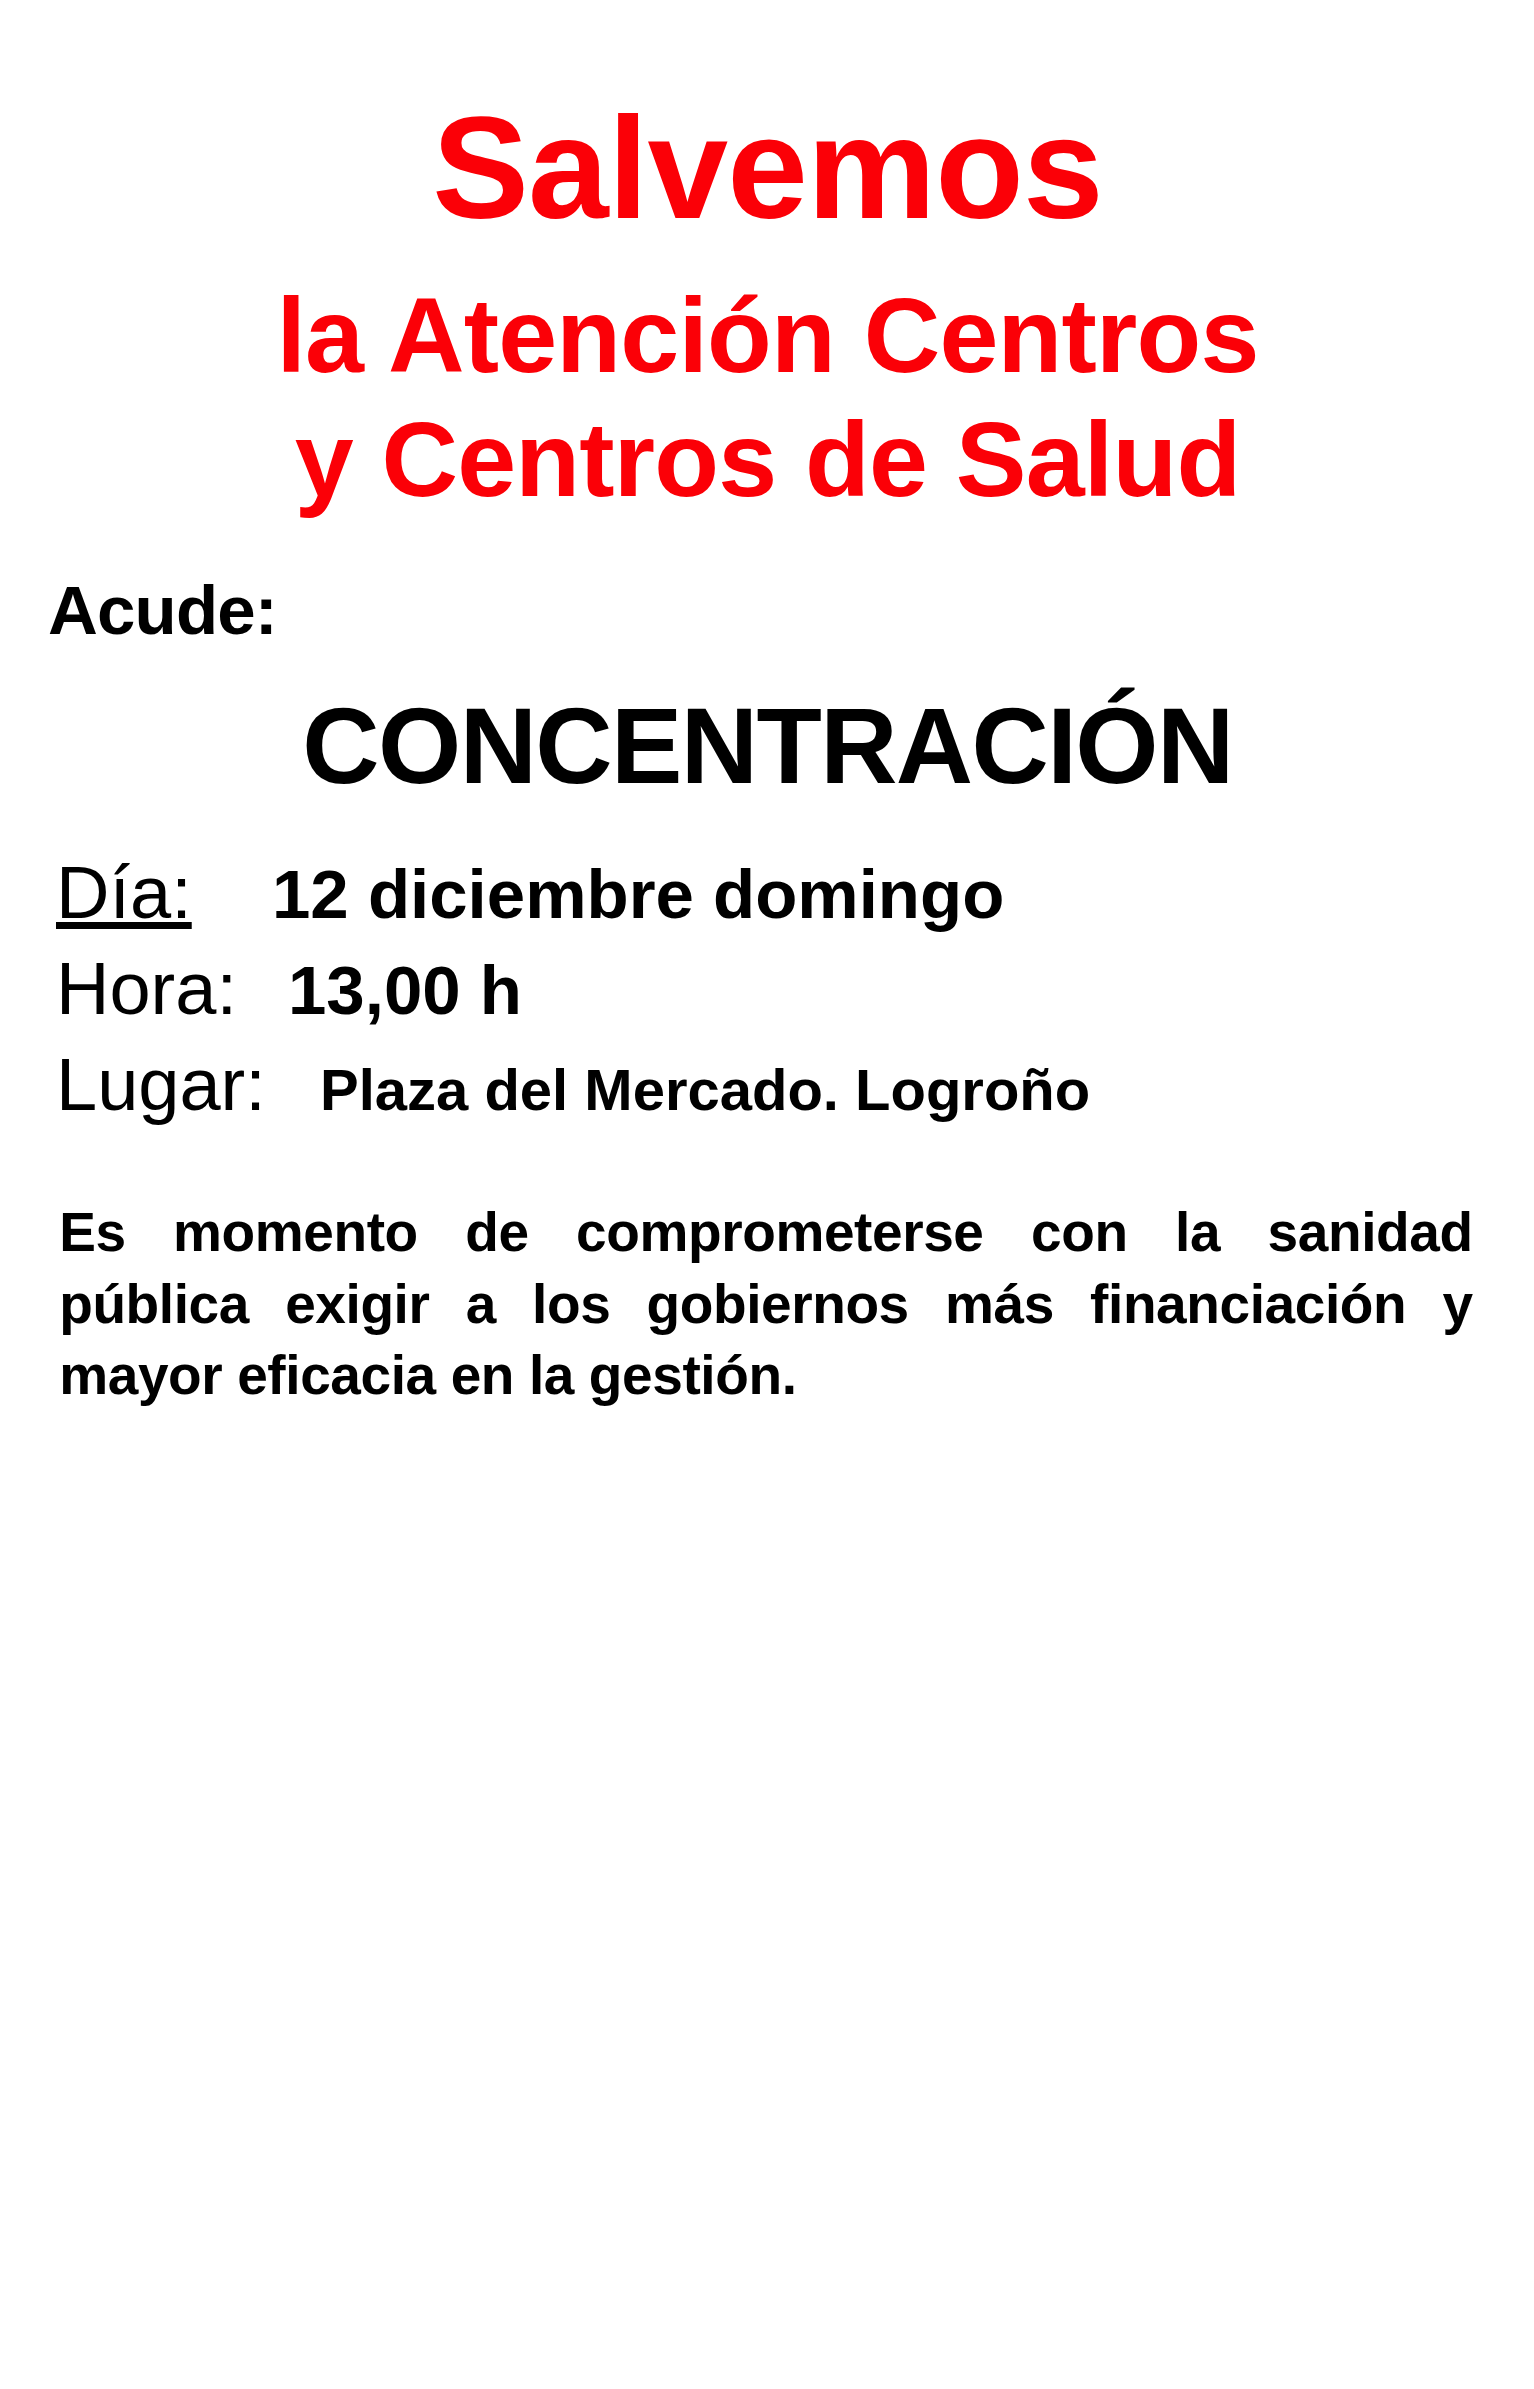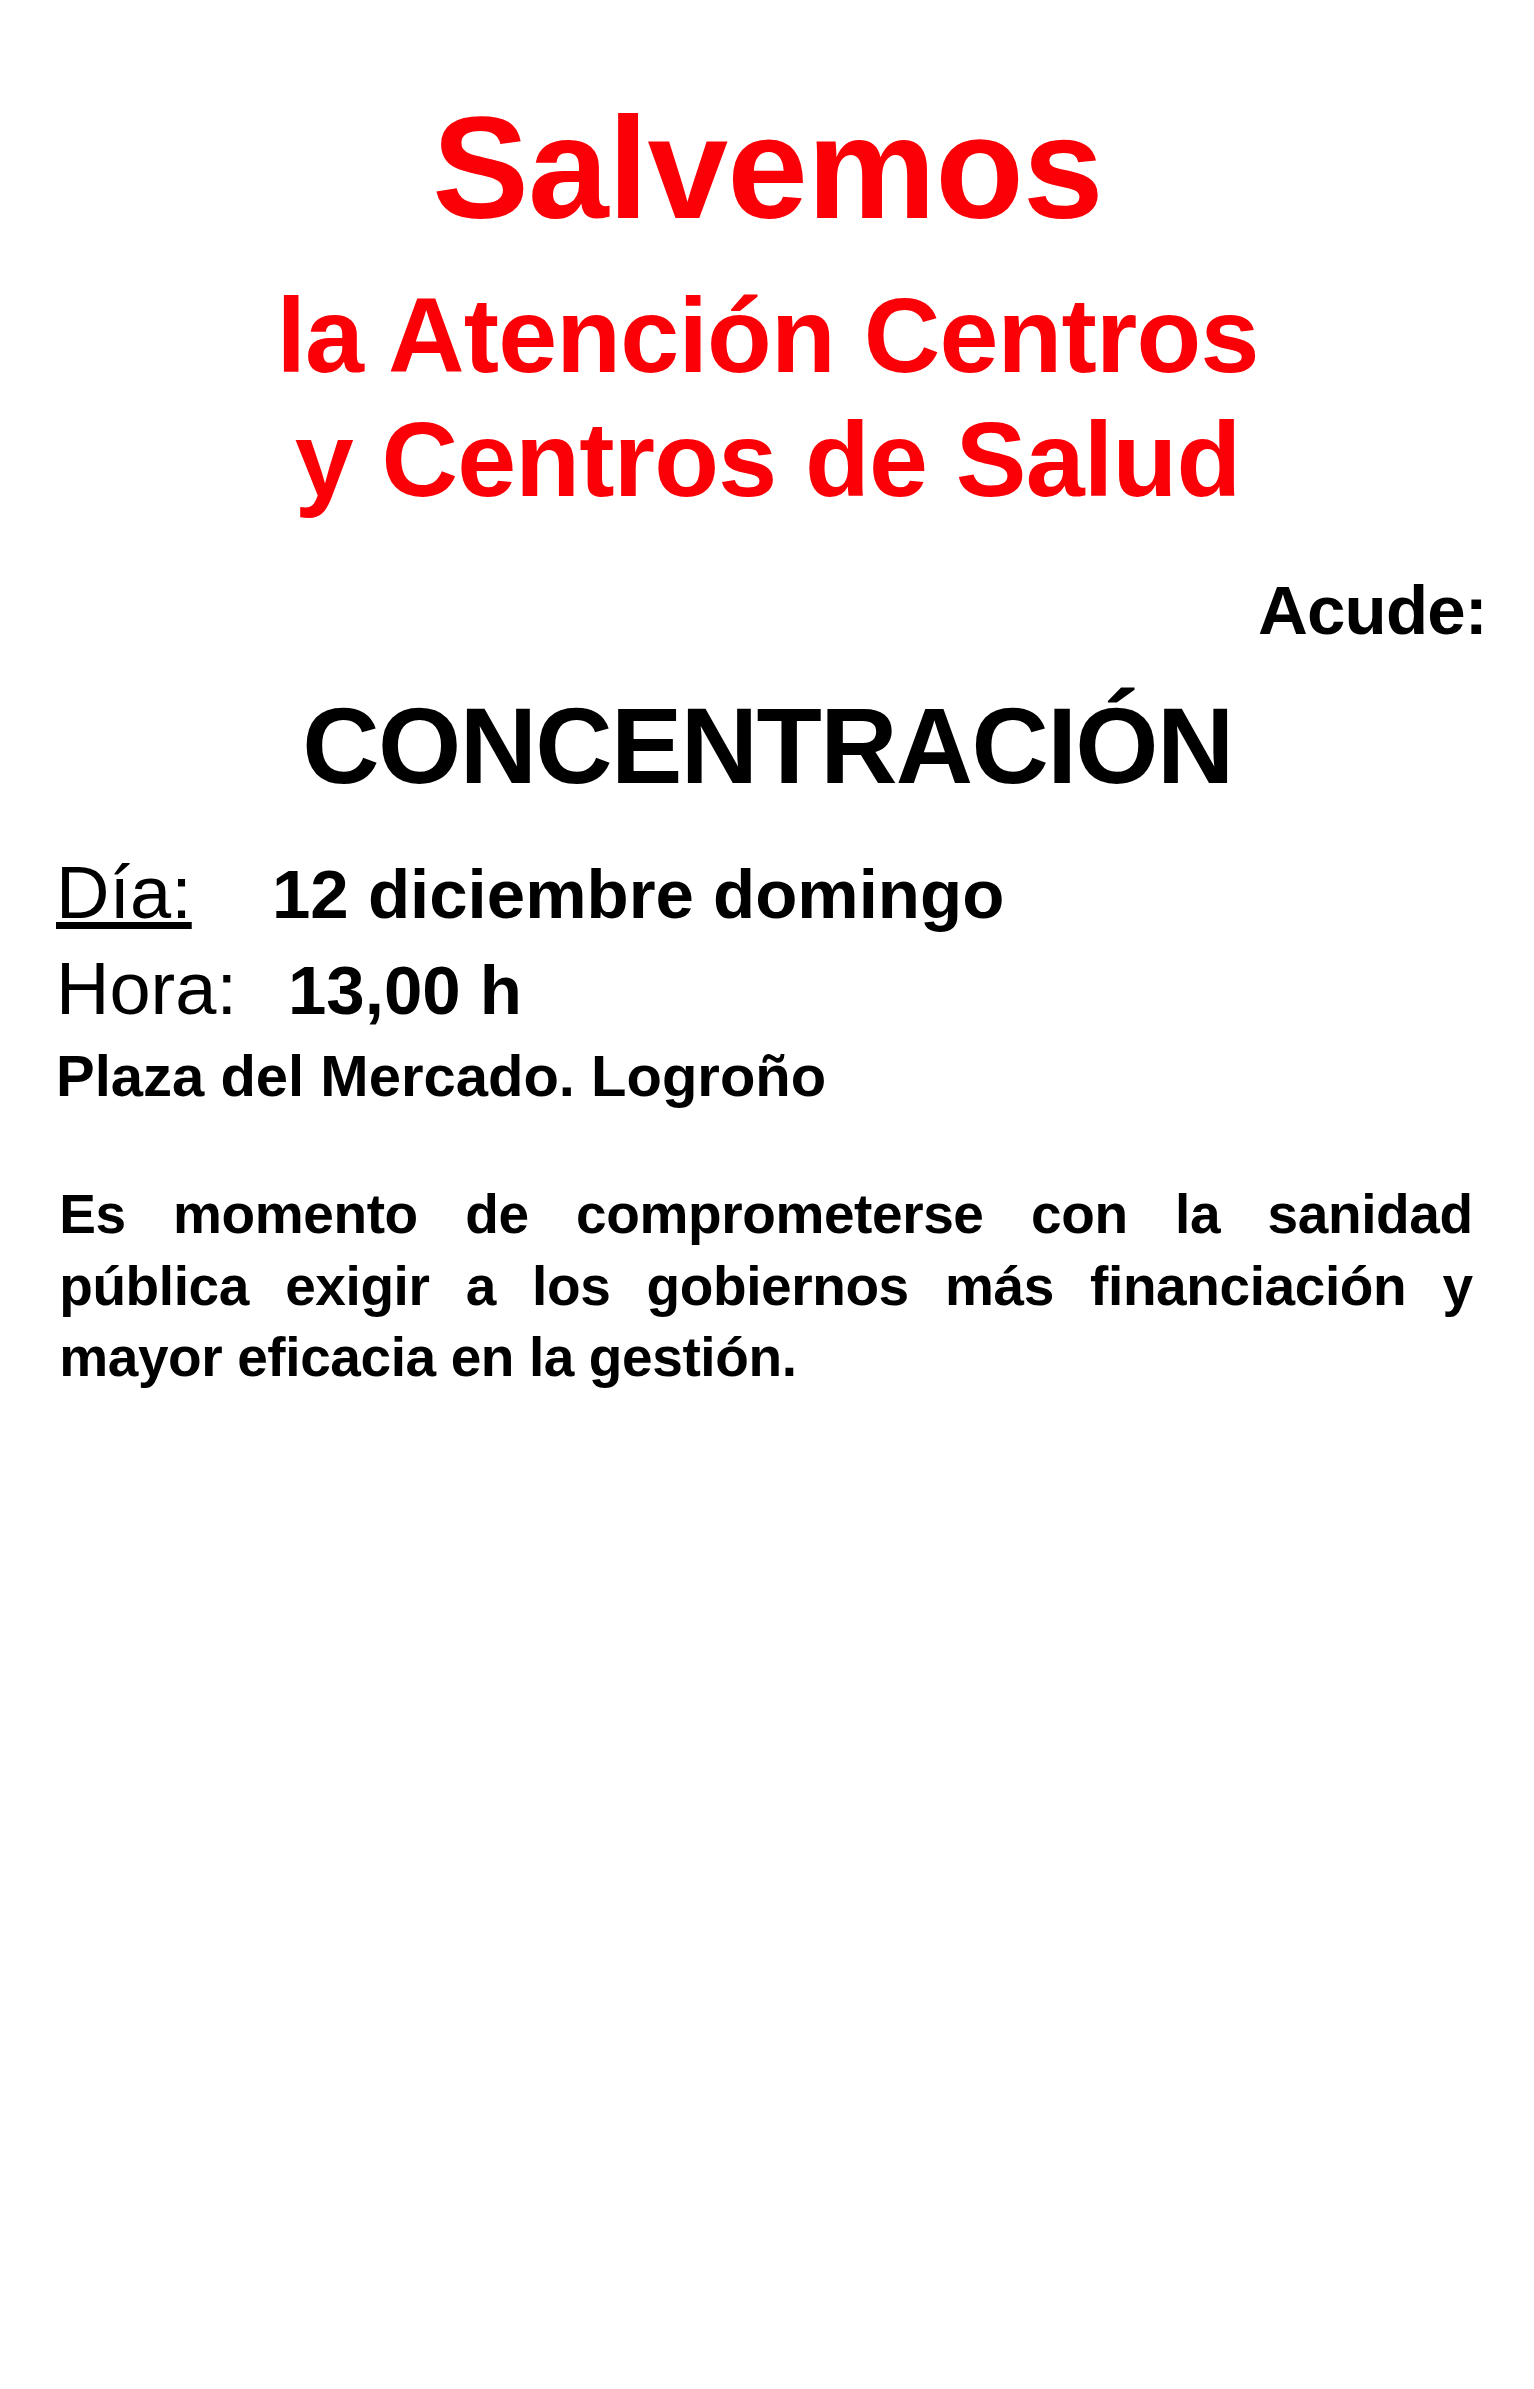--- a/index.html
+++ b/index.html
@@ -42,21 +42,21 @@
     padding-top: 37px;
   }
   .headline-line3 {
     font-size: 106px;
     line-height: 1.08;
     padding-top: 9.6px;
   }
 
   
   .acude {
-    text-align: right;
+    text-align: left;
     font-size: 69px;
     font-weight: bold;
     color: #000;
     padding-top: 54px;
     letter-spacing: -0.8px;
   }
 
   
   .concentracion {
     text-align: center;
@@ -146,20 +146,21 @@
       <div class="detail-label lbl-dia">Día:</div>
       <div class="detail-value">12 diciembre domingo</div>
     </div>
 
     <div class="detail-row">
       <div class="detail-label lbl-hora">Hora:</div>
       <div class="detail-value">13,00 h</div>
     </div>
 
     <div class="detail-row">
+      <div class="detail-label lbl-lugar">Lugar:</div>
       <div class="detail-value val-lugar">Plaza del Mercado. Logroño</div>
     </div>
 
   </div>
 
   <div class="body-text">Es momento de comprometerse con la sanidad pública exigir a los gobiernos más financiación y mayor eficacia en la gestión.</div>
 
 
 </div>
 

